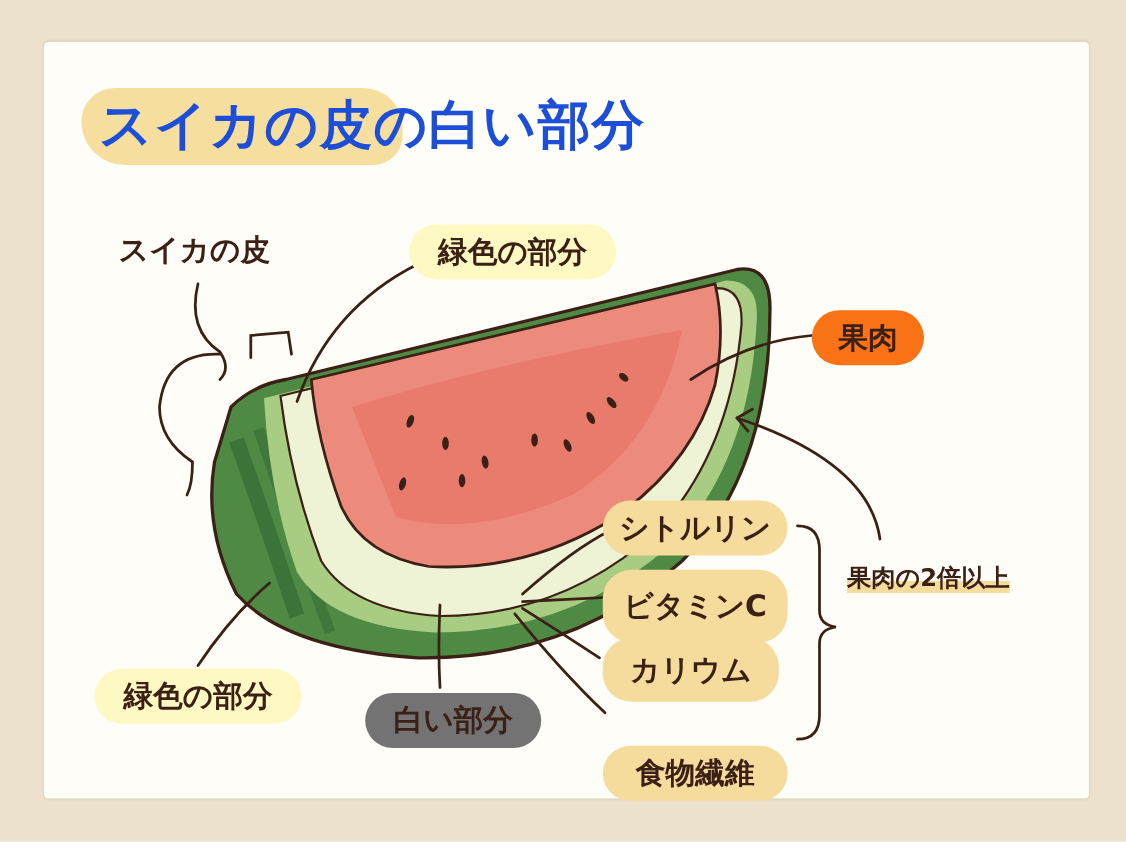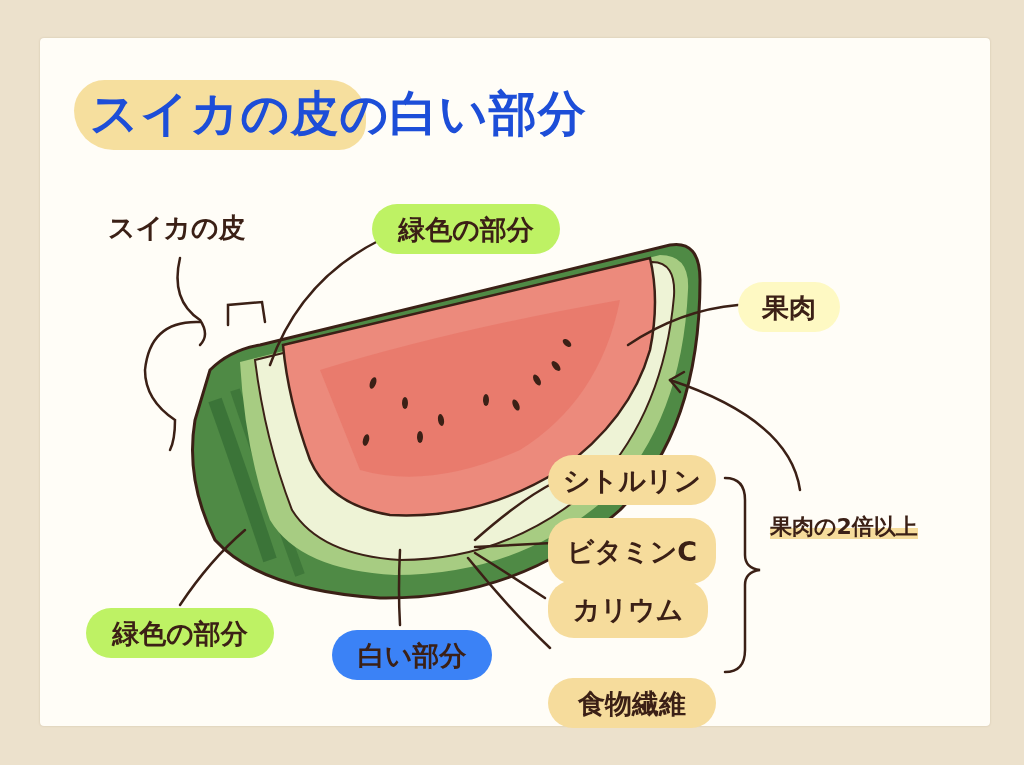--- a/index.html
+++ b/index.html
@@ -6,23 +6,23 @@
   body{width:1024px;height:765px;background:#ece1cc;position:relative;overflow:hidden;
        font-family:"DejaVu Sans","Liberation Sans",sans-serif;color:#3b2016;}
   .card{position:absolute;left:40px;top:38px;width:950px;height:688px;background:#fffdf7;border-radius:4px;
         box-shadow:0 0 2px rgba(120,90,50,0.25);}
   .title-wrap{position:absolute;left:70px;top:74px;height:80px;}
   .title-hl{position:absolute;left:4px;top:6px;width:292px;height:70px;background:#f5d98e;border-radius:34px 40px 30px 44px;opacity:.85;}
   .title{position:absolute;left:20px;top:8px;font-size:48px;font-weight:bold;letter-spacing:1px;white-space:nowrap;color:#1d4ed8;}
   .lbl{position:absolute;font-size:27px;font-weight:bold;white-space:nowrap;line-height:1;color:#3b2016;}
   .pill{position:absolute;border-radius:26px;font-size:27px;font-weight:bold;line-height:1;white-space:nowrap;
         display:flex;align-items:center;justify-content:center;color:#3b2016;}
-  .green{background:#bef264;}
-  .orange{background:#3b82f6;}
-  .red{background:#fef9c3;}
+  .green{background:#fef9c3;}
+  .orange{background:#737373;}
+  .red{background:#f97316;}
   .yellow{background:#f6dc9c;}
   .note{position:absolute;left:770px;top:508px;font-size:22px;font-weight:bold;line-height:38px;color:#3b2016;}
   .note .hl{background:linear-gradient(transparent 55%, #f6dc9c 55%);}
   svg{position:absolute;left:0;top:0;}
 </style>
 </head>
 <body>
 
 <div class="card"></div>
 

